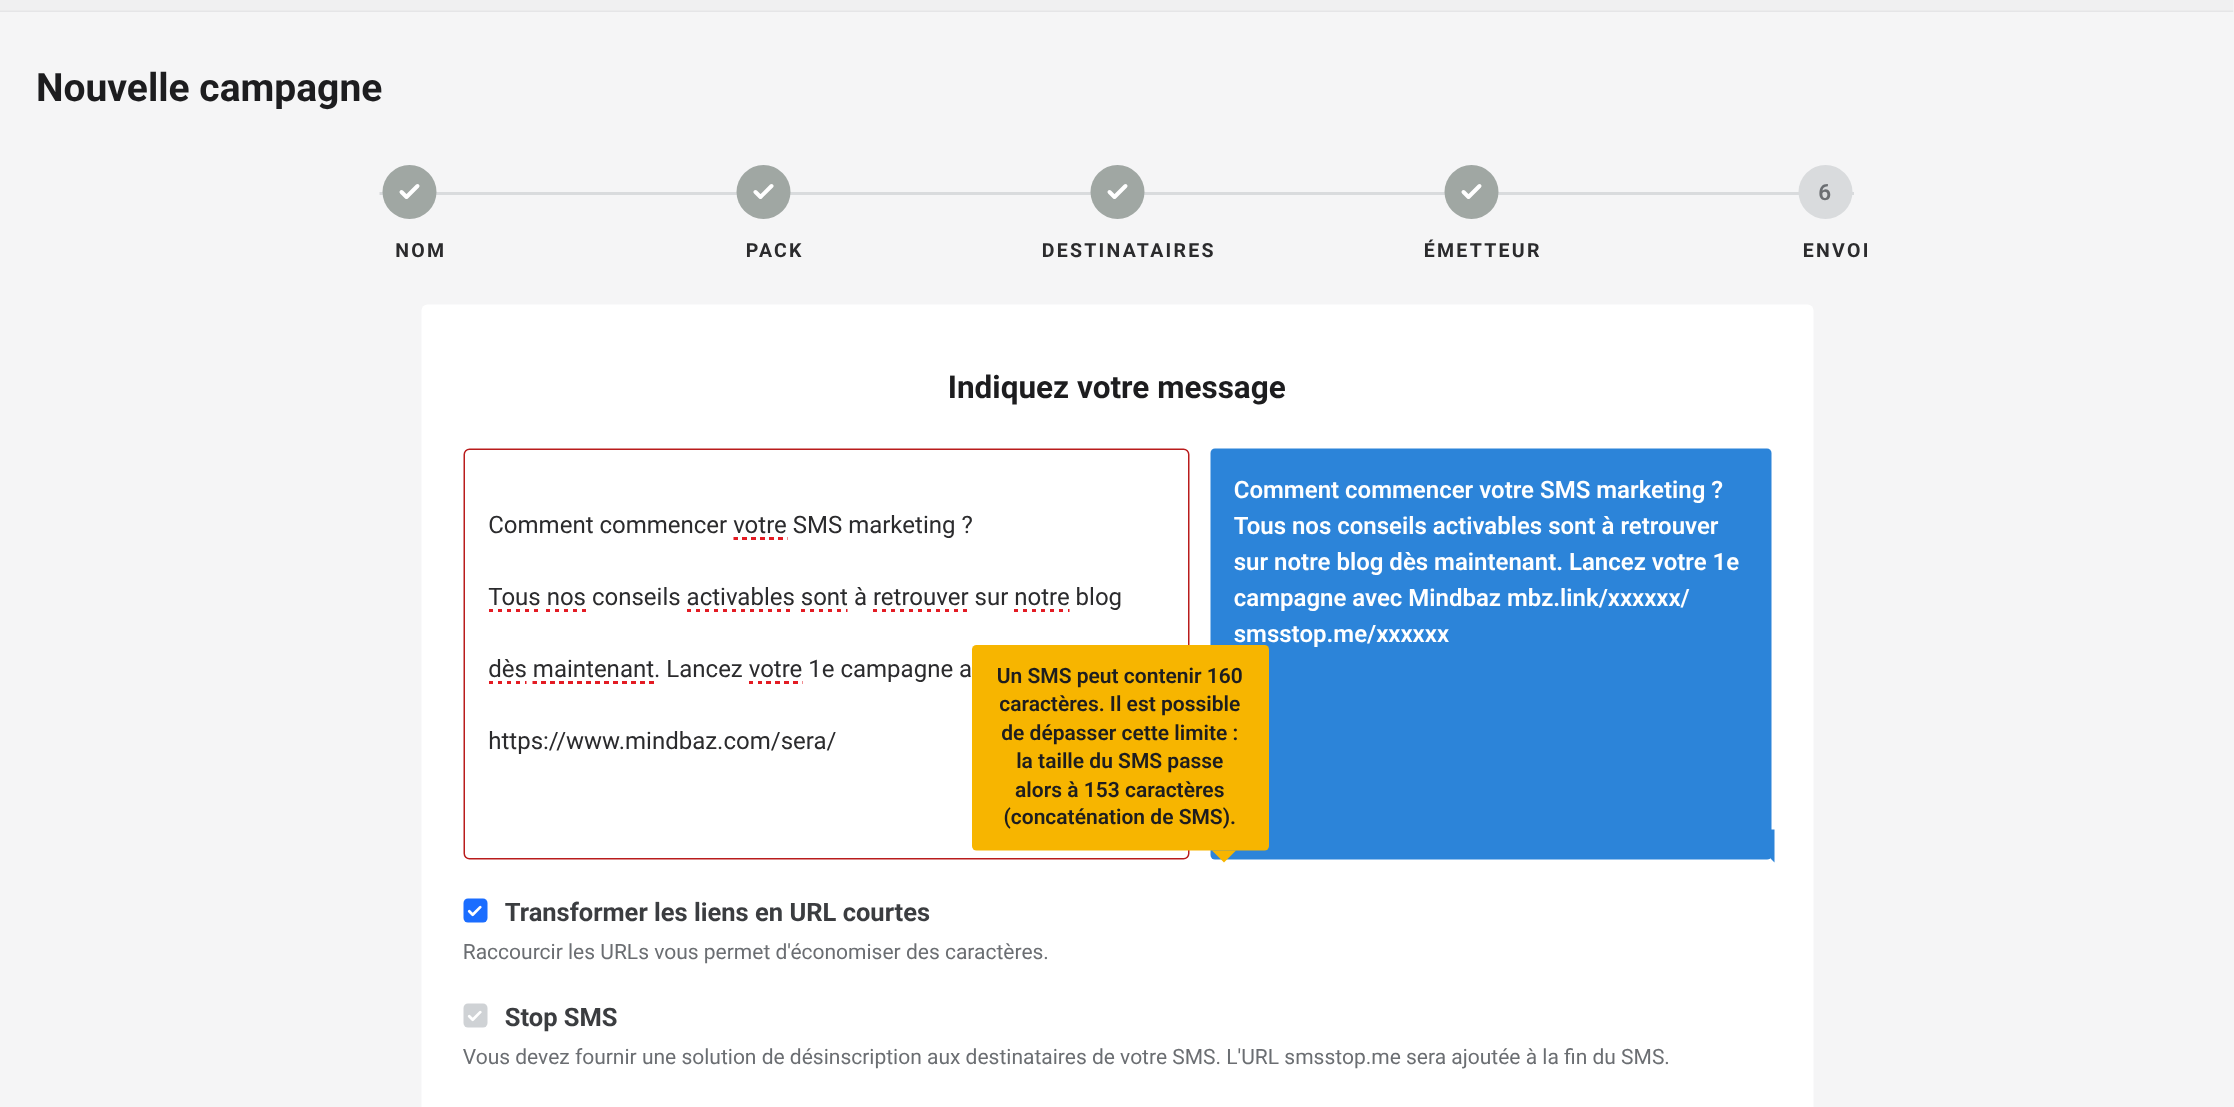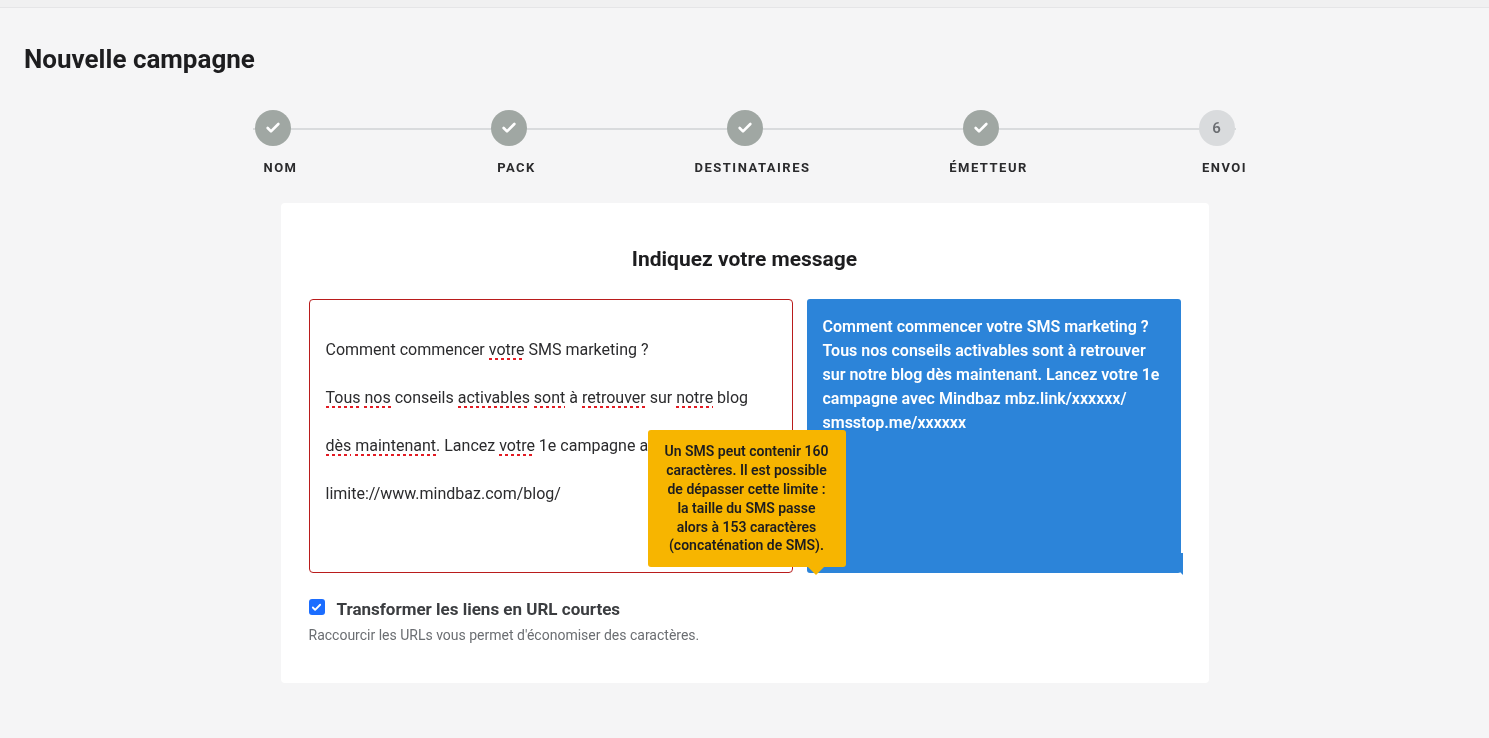--- a/index.html
+++ b/index.html
@@ -282,21 +282,21 @@
 
   <div class="card">
     <h2 class="card-heading">Indiquez votre message</h2>
 
     <div class="editor-row">
       <div class="editor-box">
         <div class="editor-text">
 <span>Comment commencer </span><span class="sp">votre</span><span> SMS marketing ?</span><br>
 <span class="sp">Tous</span><span> </span><span class="sp">nos</span><span> conseils </span><span class="sp">activables</span><span> </span><span class="sp">sont</span><span> à </span><span class="sp">retrouver</span><span> sur </span><span class="sp">notre</span><span> blog</span><br>
 <span class="sp">dès</span><span> </span><span class="sp">maintenant</span><span>. Lancez </span><span class="sp">votre</span><span> 1e campagne avec </span><span class="sp">Mindbaz</span><br>
-<span>limite://www.mindbaz.com/blog/</span>
+<span>https://www.mindbaz.com/sera/</span>
         </div>
         <div class="editor-footer">
           <span>117 | 2 SMS</span>
           <span class="help-circle">?</span>
         </div>
 
         <div class="tooltip">Un SMS peut contenir 160 caractères. Il est possible de dépasser cette limite : la taille du SMS passe alors à 153 caractères (concaténation de SMS).</div>
       </div>
 
       <div class="preview-bubble">
@@ -309,15 +309,26 @@
         <span class="cb on">
           <svg viewBox="0 0 24 24" fill="none" stroke="#fff" stroke-width="4" stroke-linecap="round" stroke-linejoin="round">
               <polyline points="20 6 9 17 4 12"></polyline>
             </svg>
         </span>
         <span class="option-label">Transformer les liens en URL courtes</span>
       </div>
       <div class="option-help">Raccourcir les URLs vous permet d'économiser des caractères.</div>
     </div>
 
+    <div class="option-block">
+      <div class="option-row">
+        <span class="cb off-locked">
+          <svg viewBox="0 0 24 24" fill="none" stroke="#fff" stroke-width="4" stroke-linecap="round" stroke-linejoin="round">
+              <polyline points="20 6 9 17 4 12"></polyline>
+            </svg>
+        </span>
+        <span class="option-label">Stop SMS</span>
+      </div>
+      <div class="option-help">Vous devez fournir une solution de désinscription aux destinataires de votre SMS. L'URL smsstop.me sera ajoutée à la fin du SMS.</div>
+    </div>
 
   </div>
 </div>
 
 </body></html>

